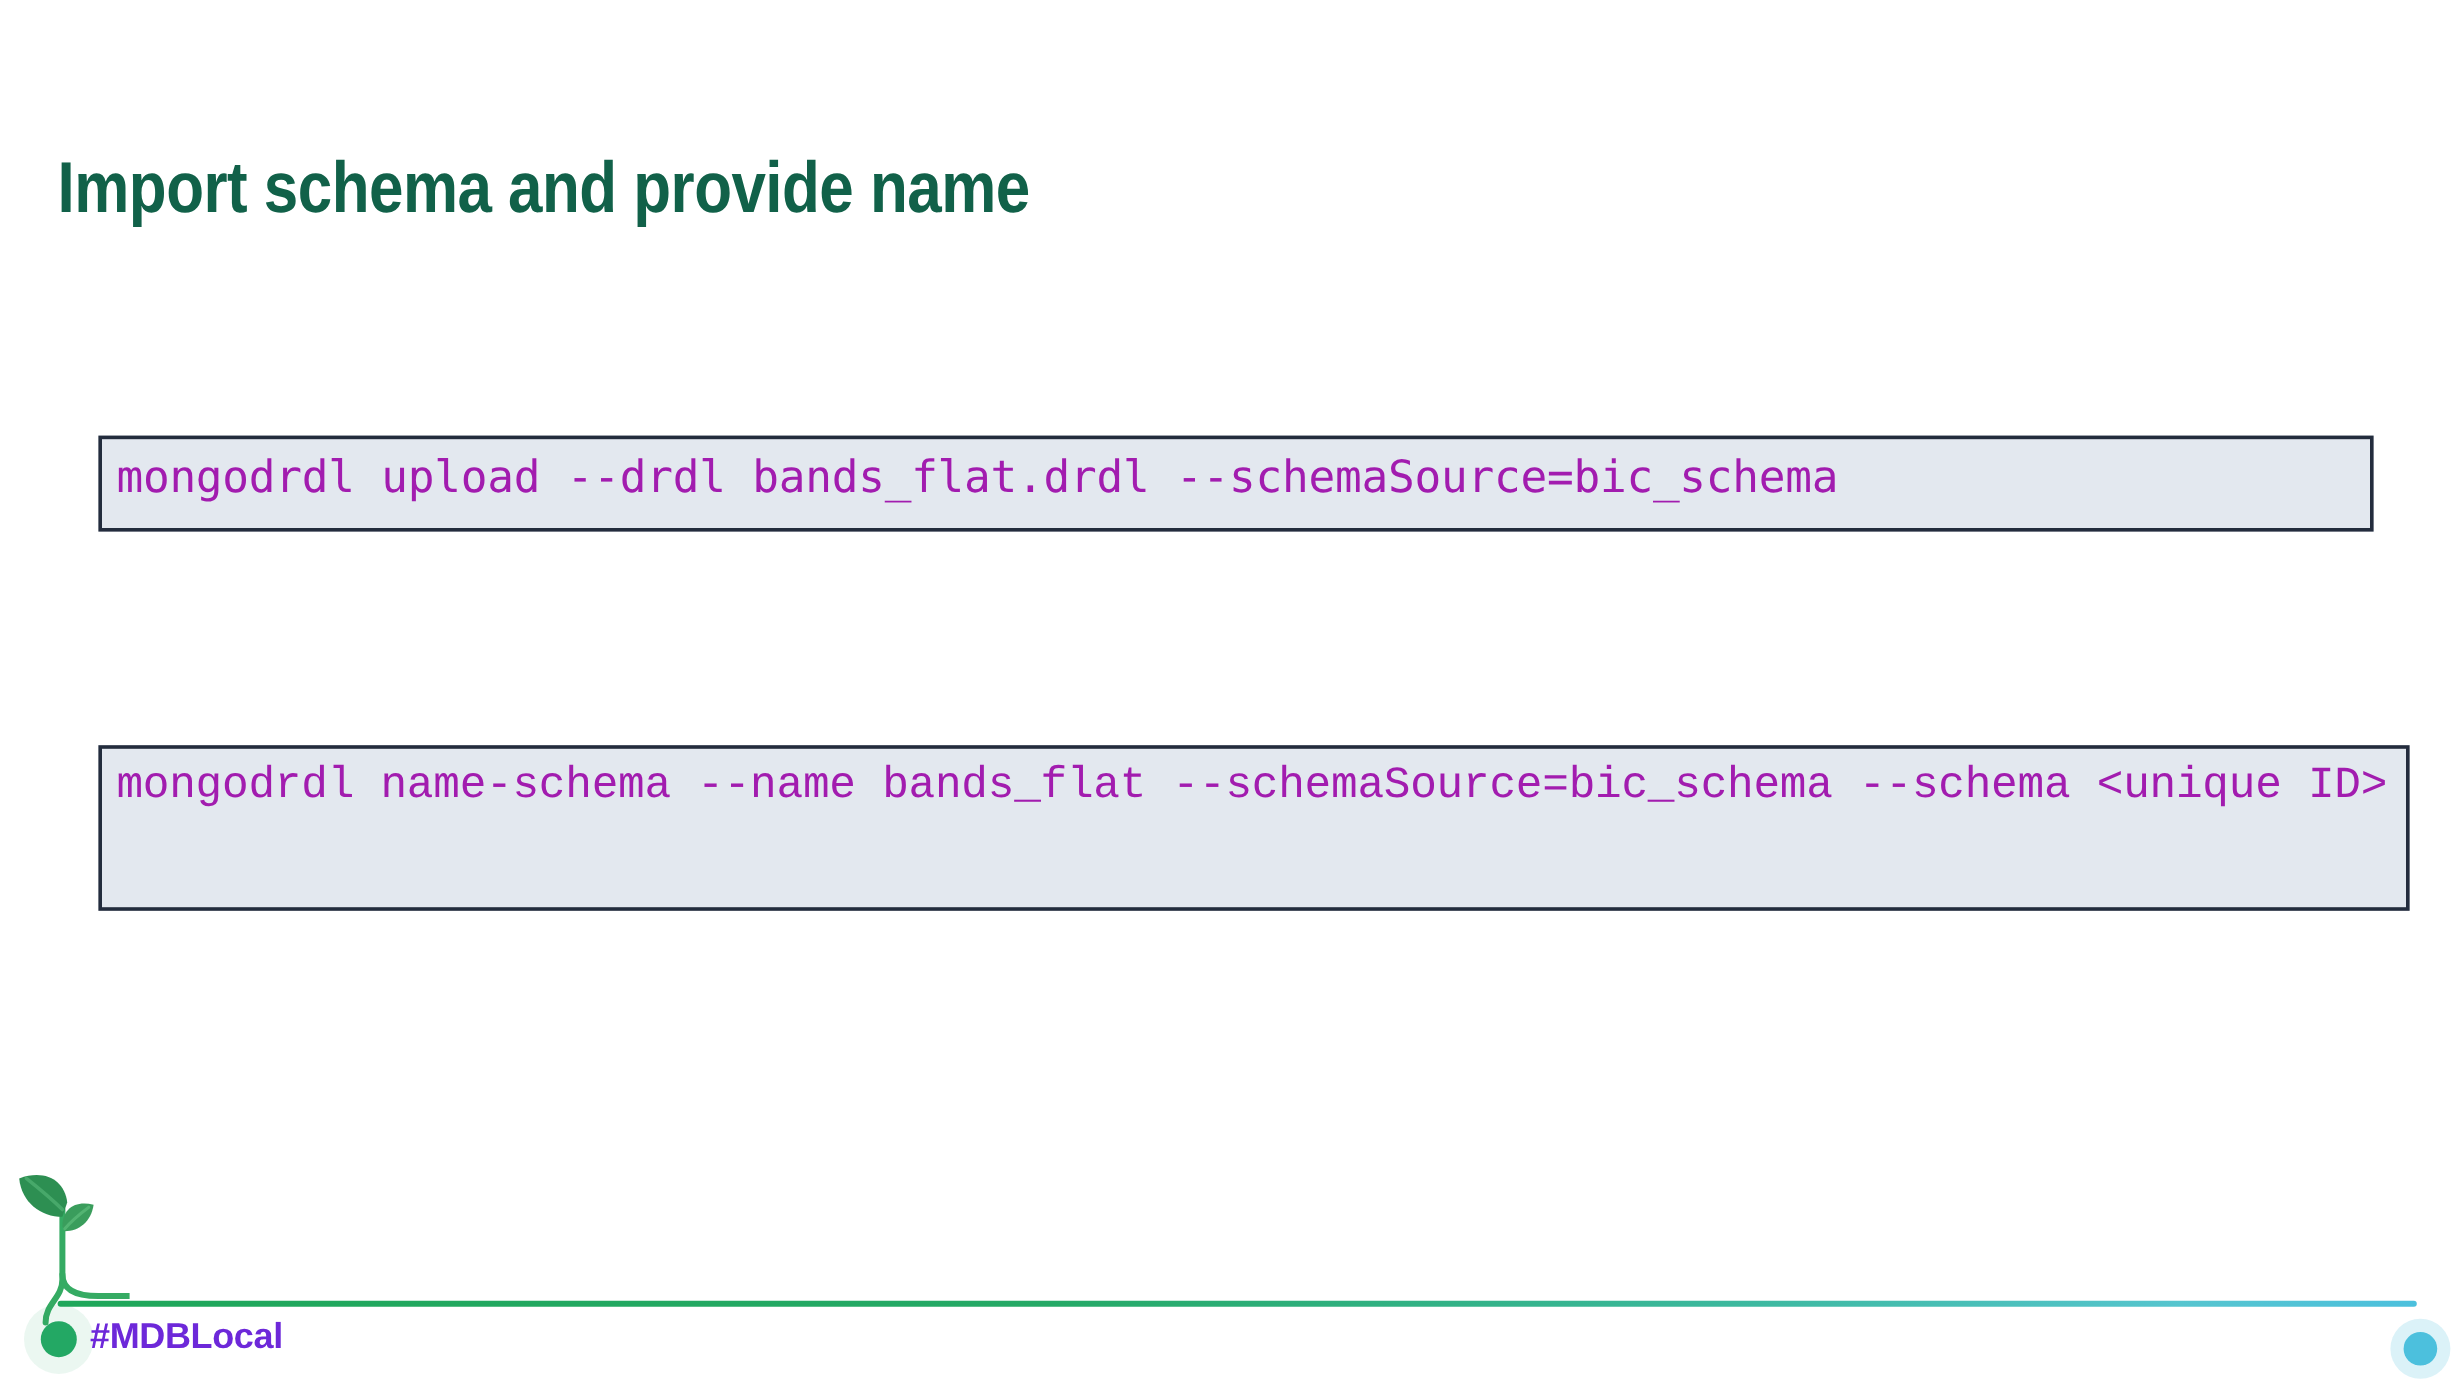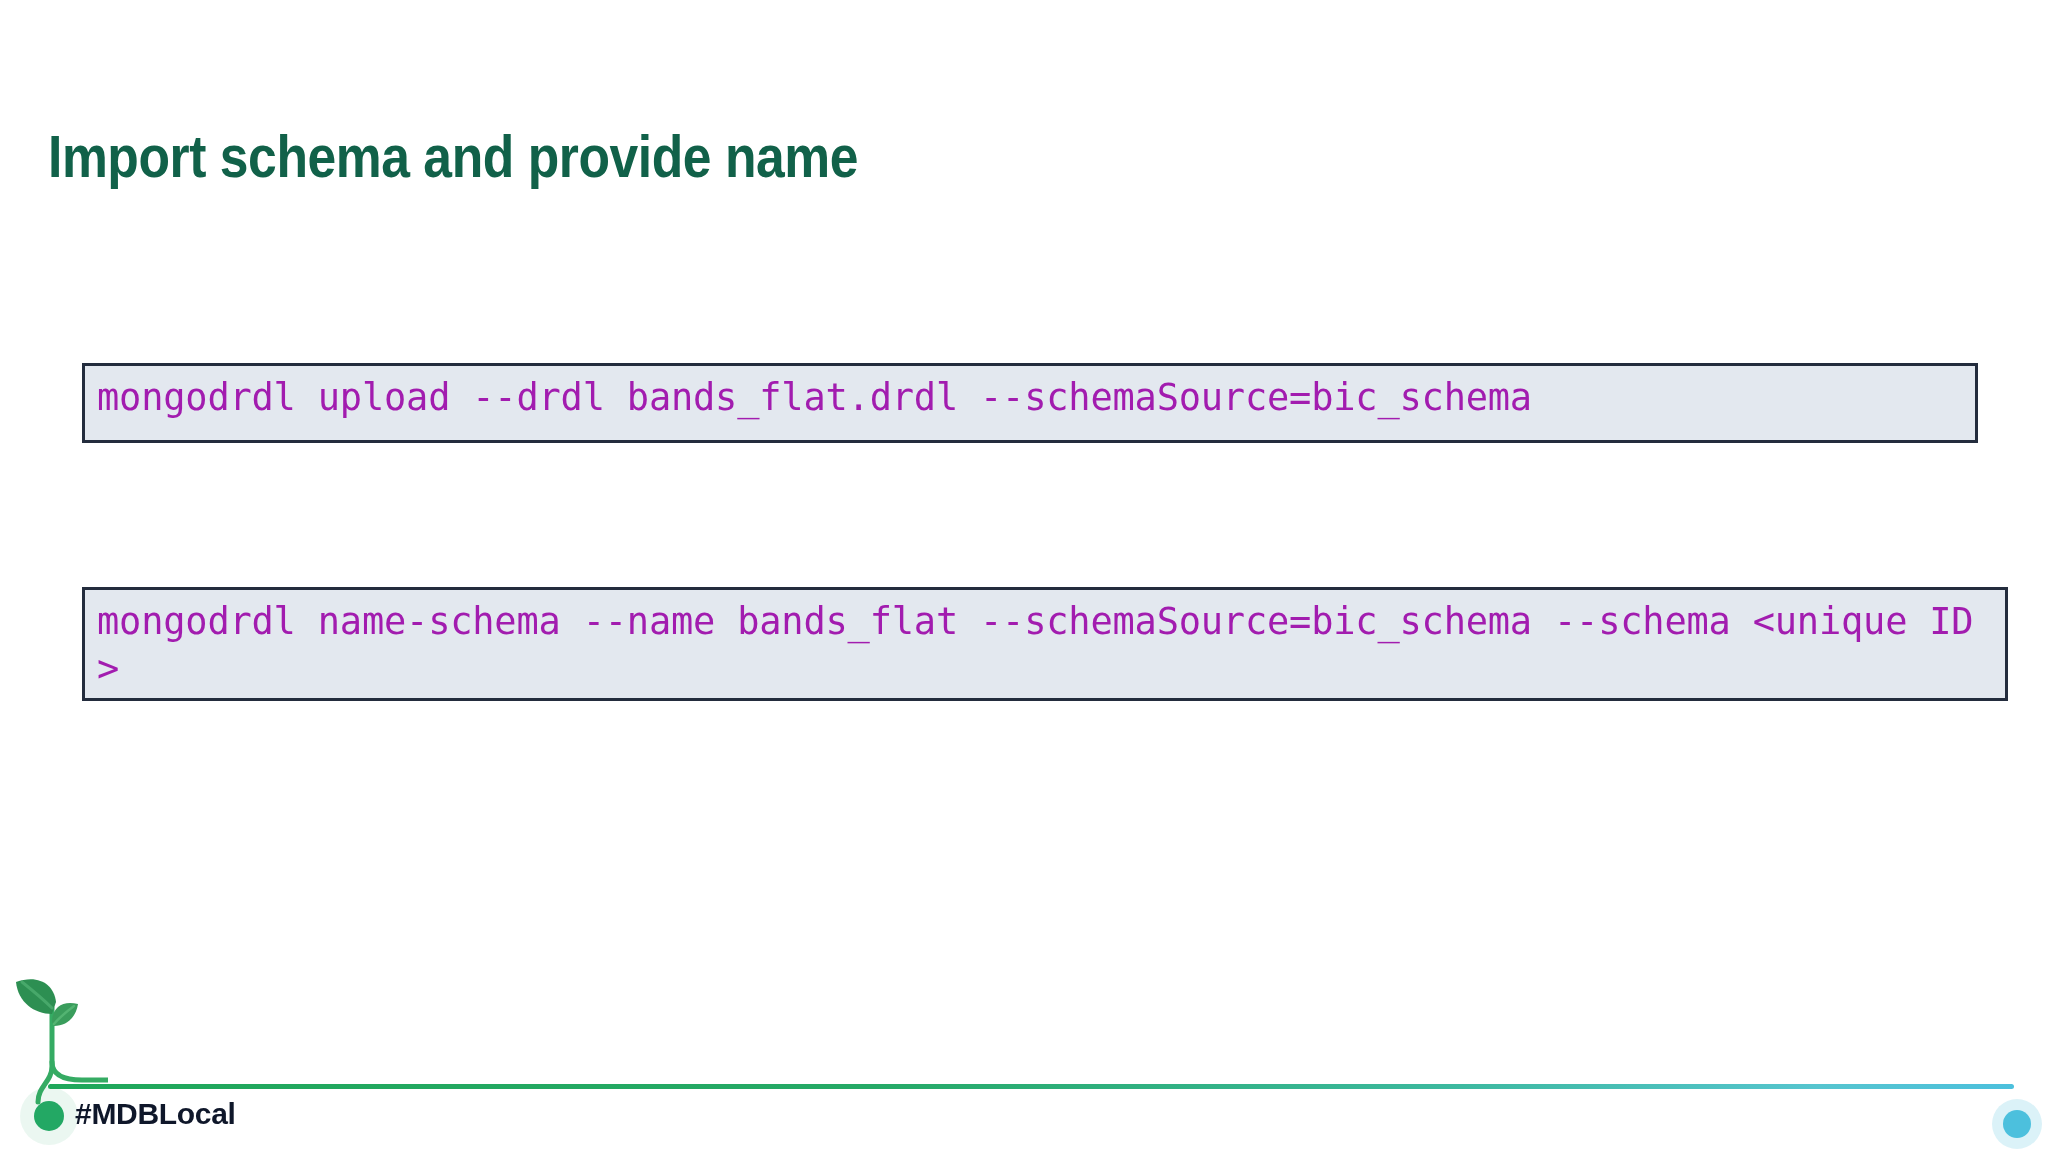--- a/index.html
+++ b/index.html
@@ -48,24 +48,25 @@
   }
   #code-block-1 {
     left: 82px;
     top: 363px;
     width: 1896px;
     height: 80px;
     overflow: hidden;
   }
   #code-block-2 {
     left: 82px;
-    top: 587px;
+    top: 621px;
     width: 1926px;
-    height: 114px;
+    height: 138px;
     overflow: hidden;
+    font-family: Liberation Mono, monospace;
   }
 
   
   .footer {
     position: absolute;
     left: 0;
     top: 960px;
     width: 2048px;
     height: 192px;
   }
@@ -105,21 +106,21 @@
     background: #4cc0dd;
     box-shadow: 0 0 0 11px rgba(76,192,221,0.20);
   }
   .footer-hashtag {
     position: absolute;
     left: 75px;
     top: 1097px;
     font-family: "Liberation Sans", sans-serif;
     font-size: 30px;
     font-weight: bold;
-    color: #0f172a;
+    color: #6d28d9;
     letter-spacing: -0.3px;
     white-space: nowrap;
   }
 </style>
 </head>
 <body>
 
 <div class="slide-title">Import schema and provide name</div>
 
 <div id="code-block-1" class="code-block">mongodrdl upload --drdl bands_flat.drdl --schemaSource=bic_schema</div>

